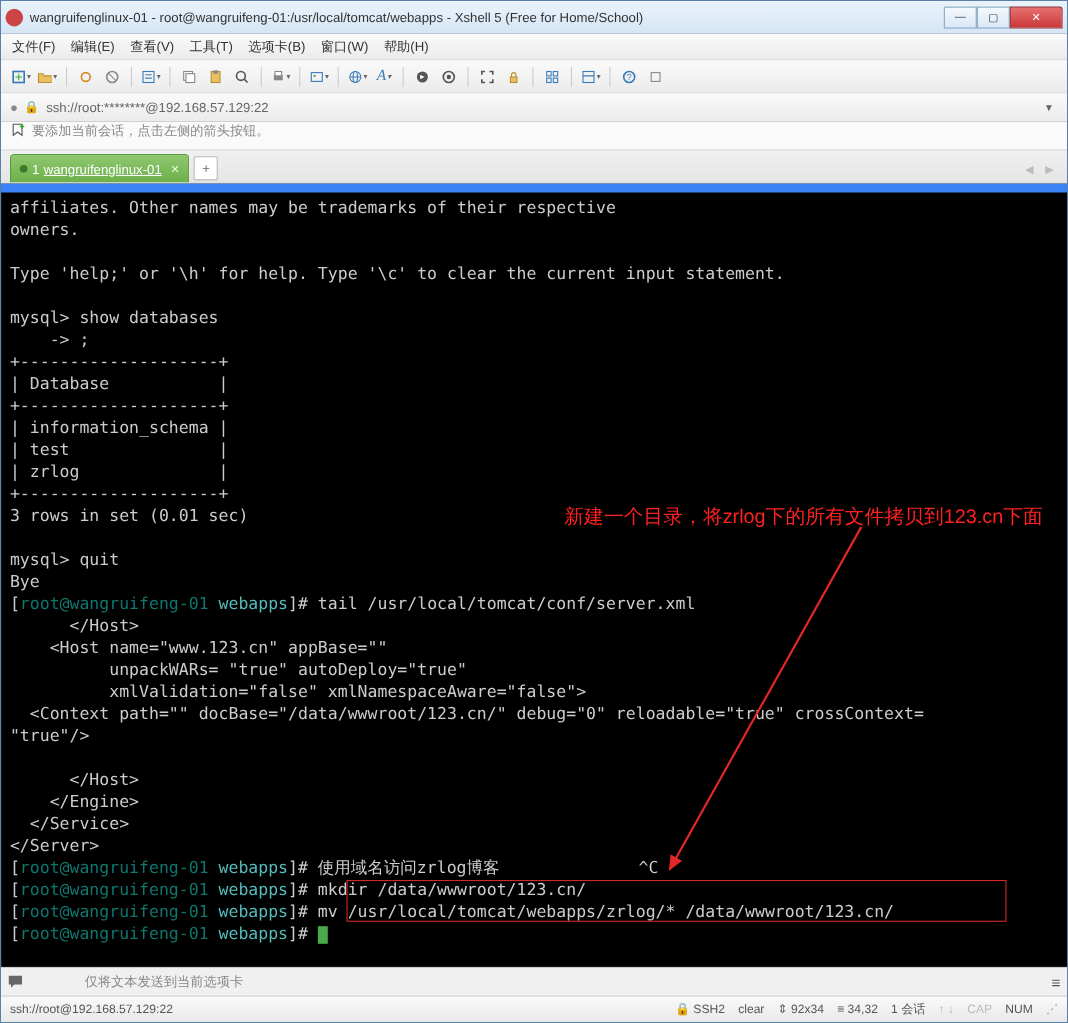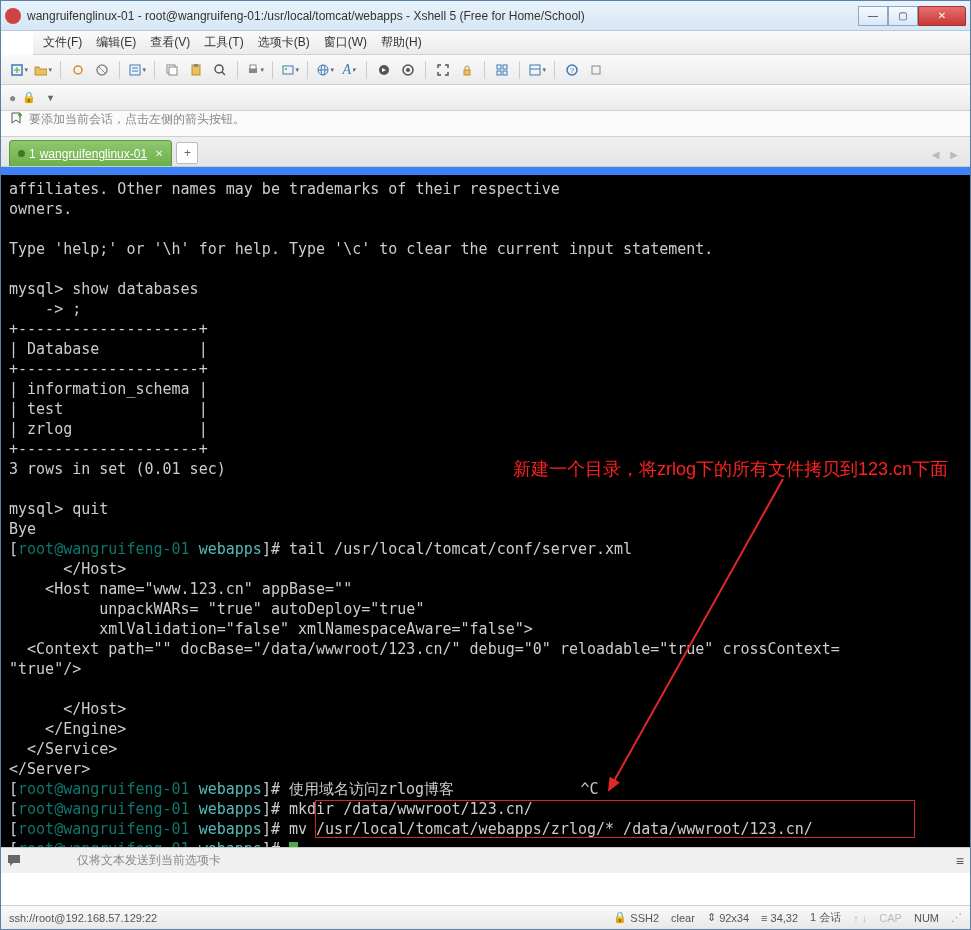--- a/index.html
+++ b/index.html
@@ -8,21 +8,21 @@
 
 .window { width: 971px; height: 930px; border: 1px solid #5a7fa8; background: #fff; display: flex; flex-direction: column; }
 .titlebar { height: 30px; background: linear-gradient(#eaf3fb, #d6e6f5); display: flex; align-items: center; padding: 0 4px; border-bottom: 1px solid #b8c8d8; }
 .titlebar .app-icon { width: 16px; height: 16px; background: #c44; border-radius: 50%; margin-right: 6px; }
 .titlebar .title { flex: 1; color: #333; font-size: 12px; }
 .win-controls { display: flex; gap: 0; }
 .win-btn { width: 30px; height: 20px; border: 1px solid #8da8c4; background: linear-gradient(#f5f9fd,#dae8f5); display: flex; align-items: center; justify-content: center; color: #2a3a4a; font-size: 10px; }
 .win-btn.close { width: 48px; background: linear-gradient(#e87070,#c83838); color: #fff; border-color: #a03030; border-top-right-radius: 3px; }
 
 
-.menubar { height: 24px; background: linear-gradient(#fafafa,#ebebeb); border-bottom: 1px solid #d0d0d0; display: flex; align-items: center; padding: 0 10px; gap: 14px; color: #333; margin-left: 32px; }
+.menubar { height: 24px; background: linear-gradient(#fafafa,#ebebeb); border-bottom: 1px solid #d0d0d0; display: flex; align-items: center; padding: 0 10px; gap: 14px; color: #333; }
 .menubar span { cursor: default; }
 
 
 .toolbar { height: 30px; background: linear-gradient(#fafafa,#ebebeb); border-bottom: 1px solid #d0d0d0; display: flex; align-items: center; padding: 0 8px; gap: 4px; }
 .tbtn { width: 20px; height: 20px; display: flex; align-items: center; justify-content: center; color: #555; border: 1px solid transparent; border-radius: 2px; }
 .tsep { width: 1px; height: 18px; background: #ccc; margin: 0 3px; }
 .tbtn .drop { font-size: 7px; margin-left: 1px; color: #666; }
 
 
 .addrbar { height: 26px; background: linear-gradient(#fafafa,#ebebeb); border-bottom: 1px solid #d0d0d0; display: flex; align-items: center; padding: 0 8px; gap: 6px; color: #666; }
@@ -52,21 +52,21 @@
 .terminal .redbox { position: absolute; border: 1px solid #d02828; pointer-events: none; }
 .terminal .cursor { display: inline-block; width: 9px; height: 16px; background: #4aaa4a; vertical-align: text-bottom; }
 
 
 .sendbar { height: 26px; background: #f0f0f0; border-top: 1px solid #ccc; display: flex; align-items: center; padding: 0 6px; gap: 6px; color: #888; }
 .sendbar .send-icon { width: 16px; height: 16px; color: #555; }
 .sendbar .send-text { flex: 1; margin-left: 48px; }
 .sendbar .menu-icon { color: #555; font-size: 14px; }
 
 
-.statusbar { height: 24px; background: linear-gradient(#fafafa,#e8e8e8); border-top: 1px solid #ccc; display: flex; align-items: center; padding: 0 8px; gap: 12px; color: #555; font-size: 11px; margin-top: 32px; }
+.statusbar { height: 24px; background: linear-gradient(#fafafa,#e8e8e8); border-top: 1px solid #ccc; display: flex; align-items: center; padding: 0 8px; gap: 12px; color: #555; font-size: 11px; }
 .statusbar .spacer { flex: 1; }
 .statusbar .seg { display: flex; align-items: center; gap: 3px; }
 .statusbar .dim { color: #bbb; }
 
 svg { display: block; }
 </style>
 </head>
 <body>
 
 <div class="window">
@@ -224,20 +224,21 @@
     <div class="tbtn">
         <svg width="14" height="14">
           <rect x="3" y="3" width="8" height="8" fill="none" stroke="#888"></rect>
         </svg>
       </div>
   </div>
 
   <div class="addrbar">
     <span style="color:#888">●</span>
     <span class="lock">🔒</span>
+    <span class="url">ssh://root:********@192.168.57.129:22</span>
     <span class="drop-btn">▼</span>
   </div>
 
   <div class="hintbar">
     <span class="hint-icon">
         <svg width="14" height="14">
           <path d="M3 2h8v10l-4-3-4 3z" fill="none" stroke="#555"></path>
           <path d="M9 4l4 0M11 2l0 4" stroke="#3aa83a" stroke-width="1.5"></path>
         </svg>
       </span>

